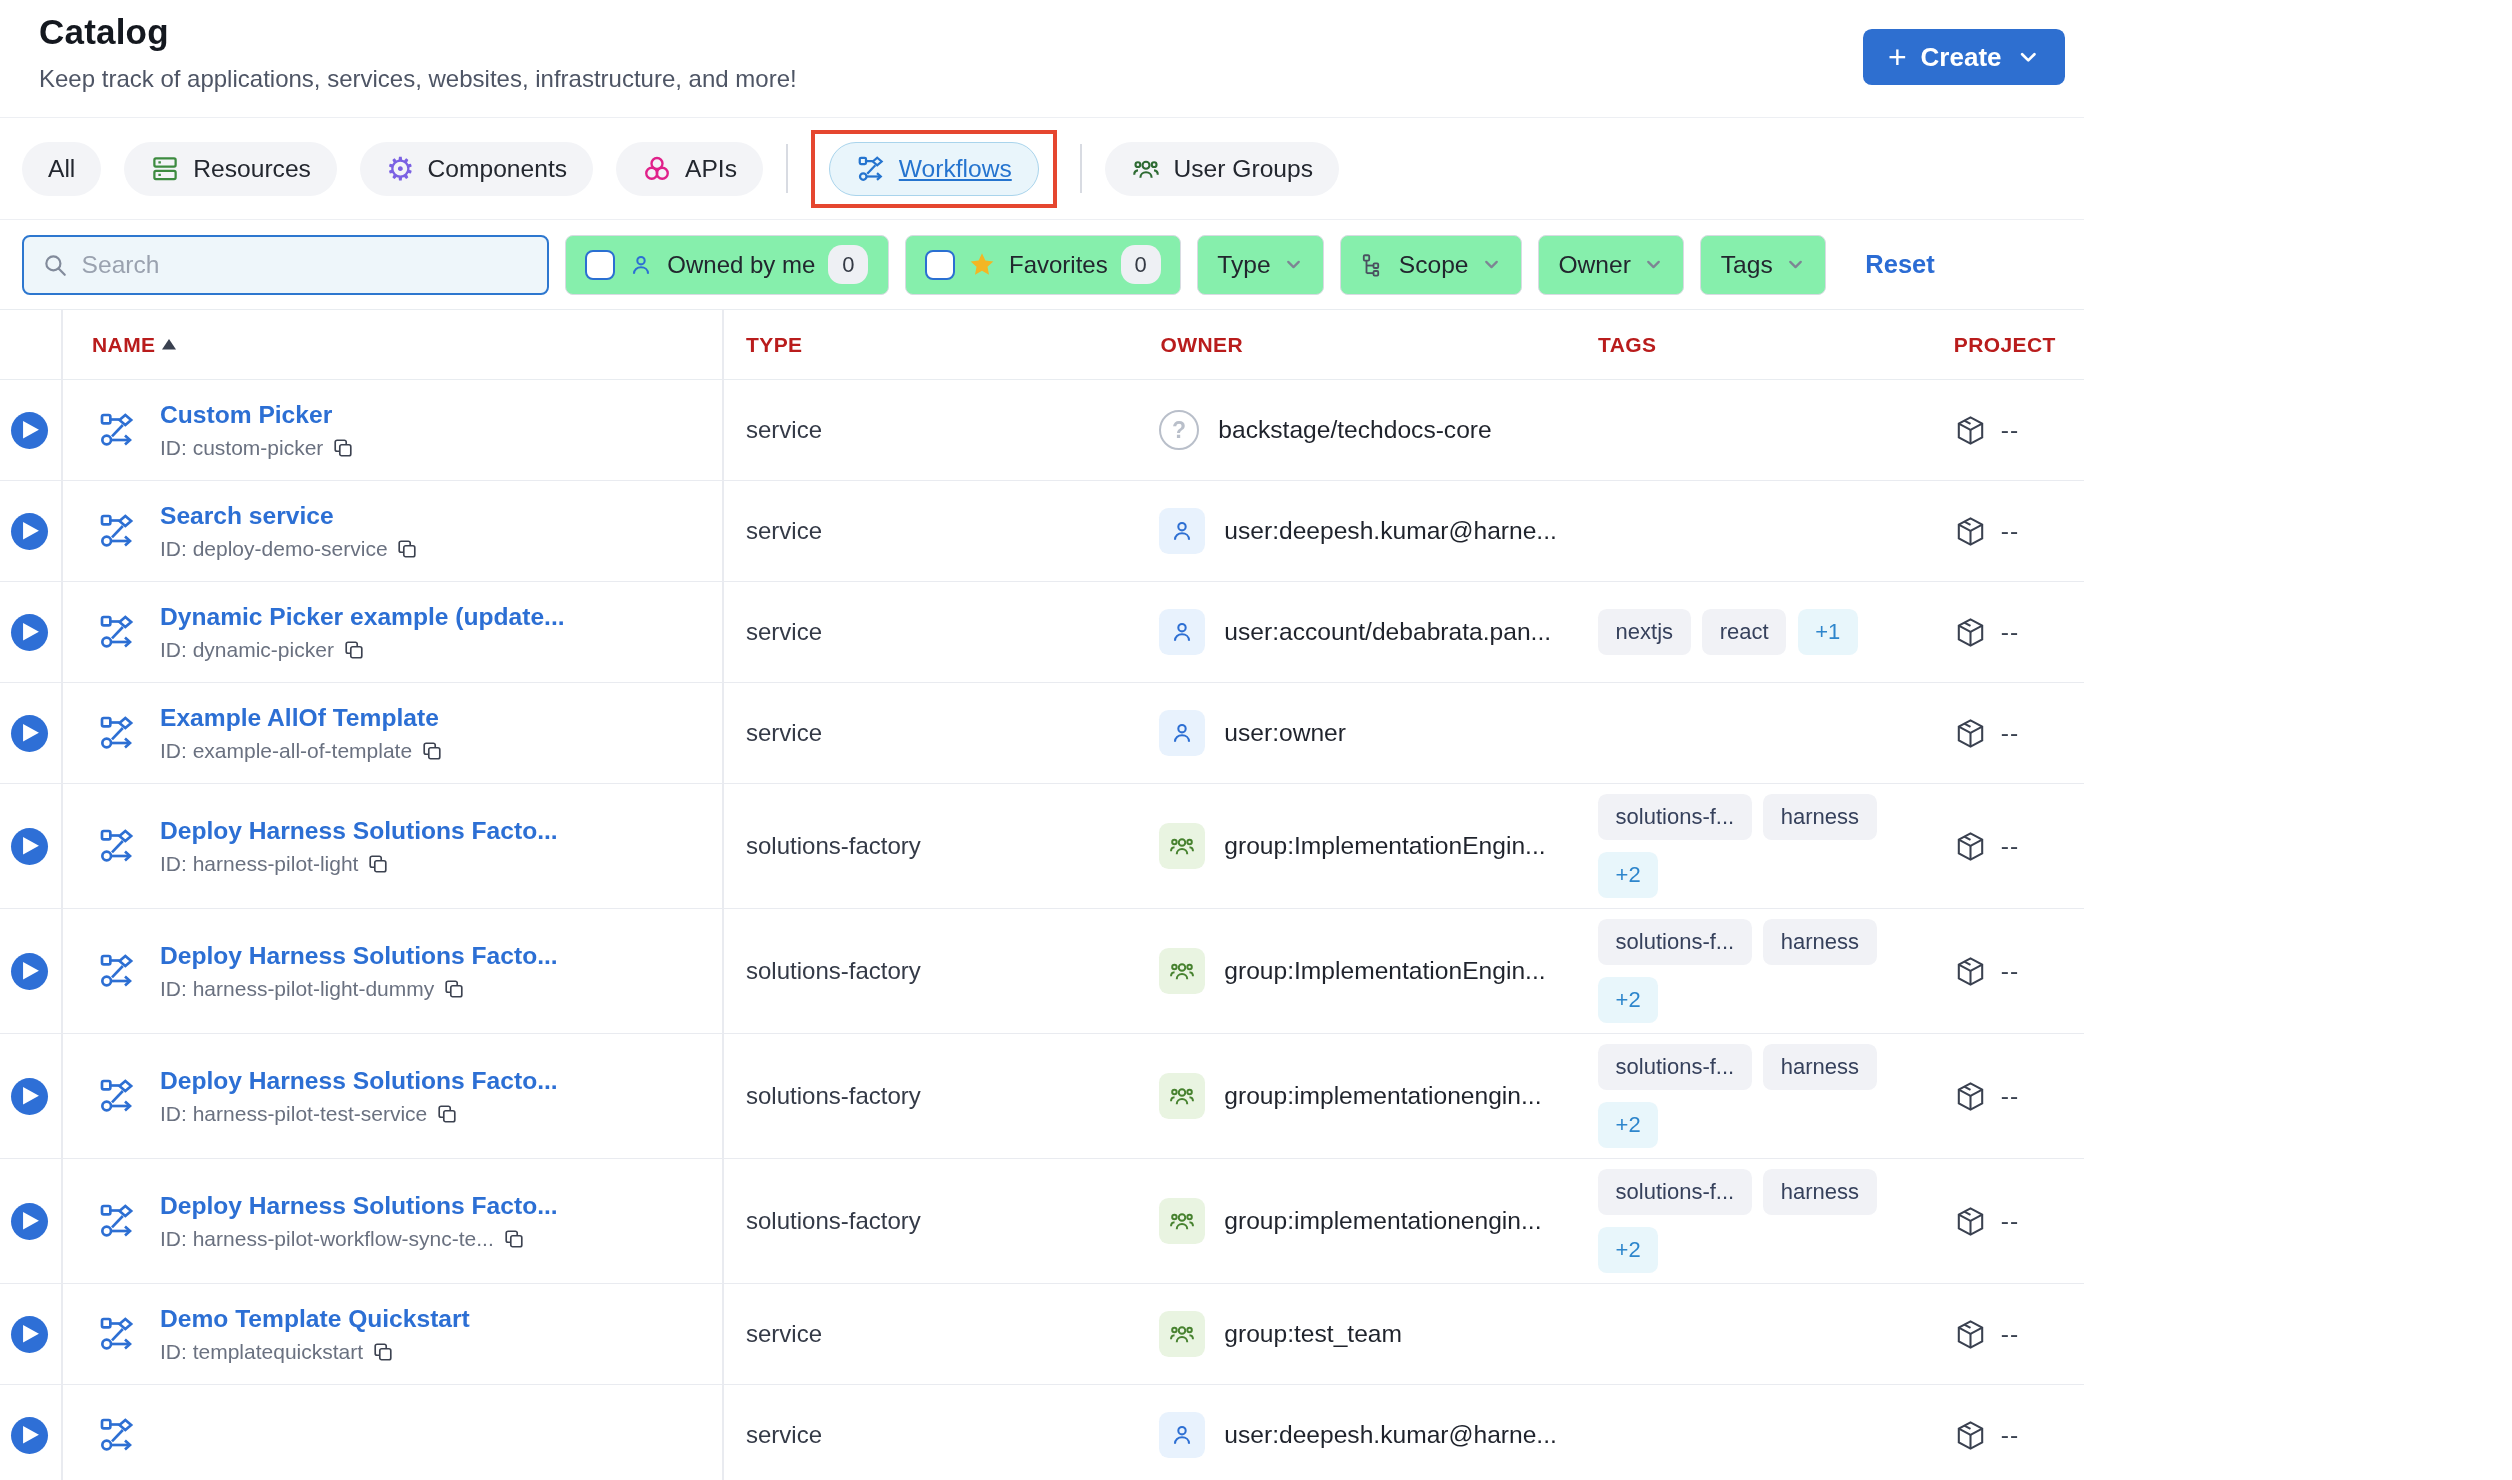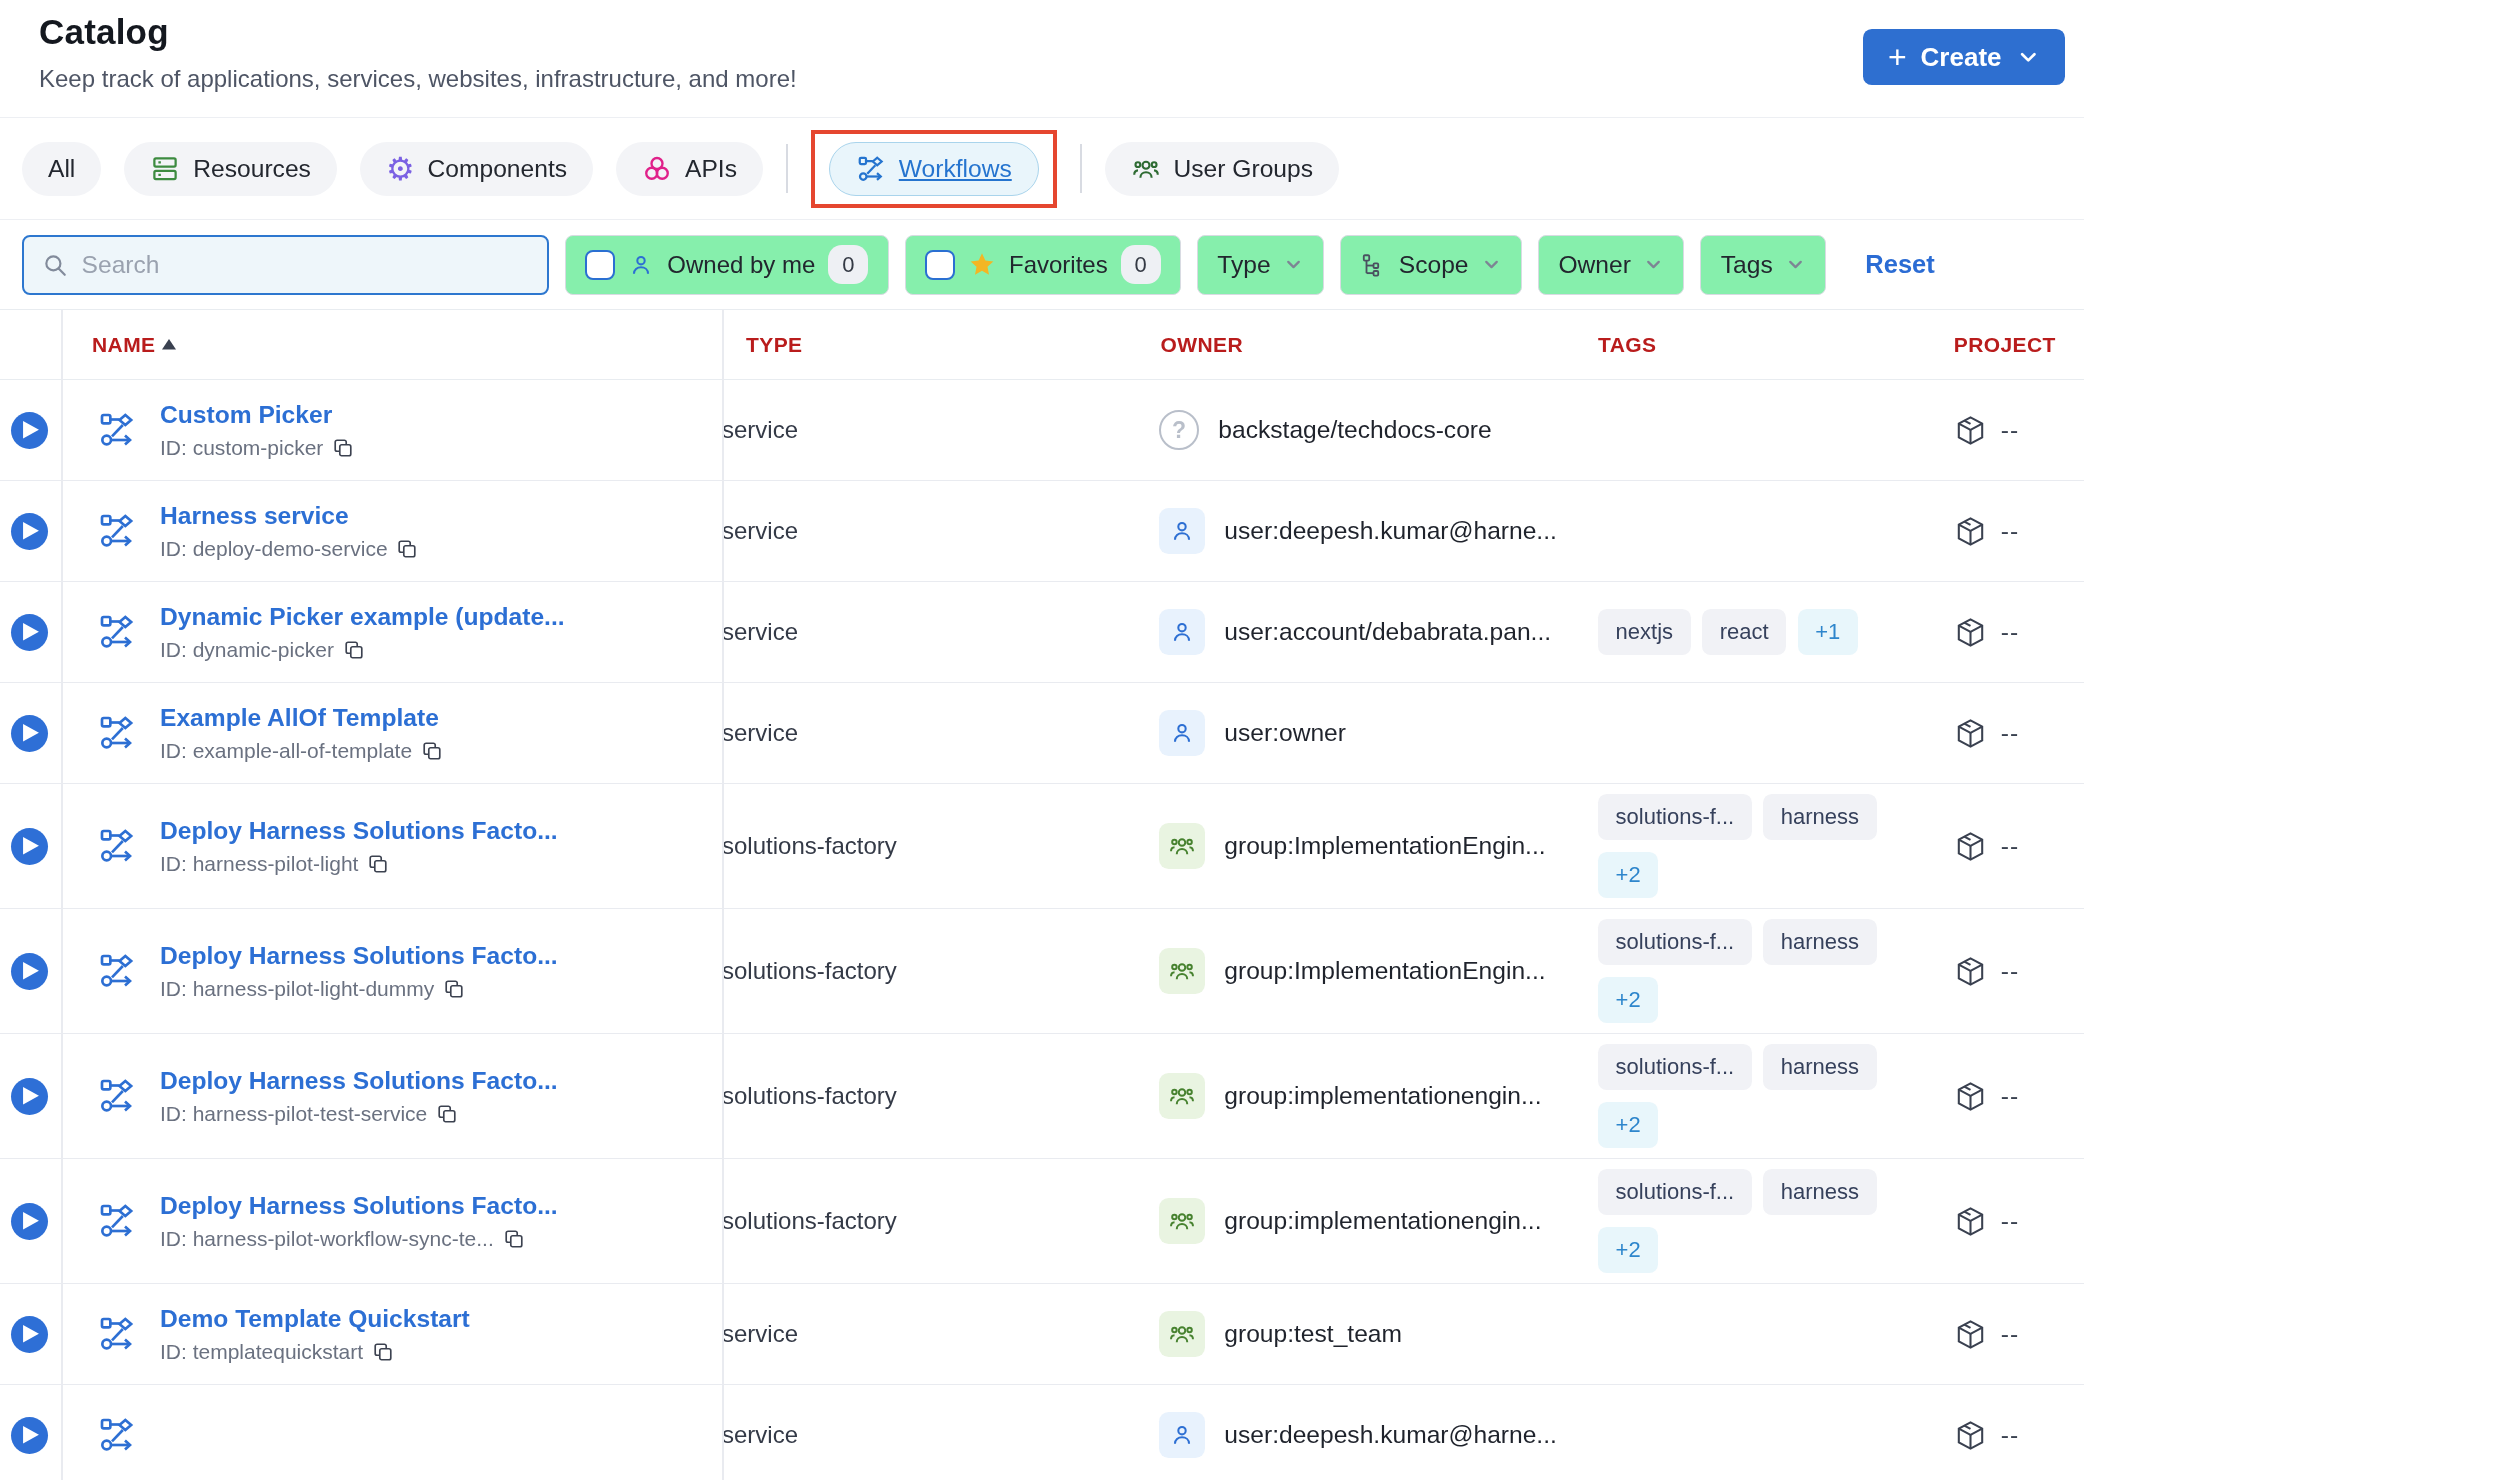--- a/index.html
+++ b/index.html
@@ -59,21 +59,21 @@
   .play-btn { width:37px; height:37px; border-radius:50%; background:#2e6fd6; display:flex; align-items:center;
     justify-content:center; cursor:pointer; border:none; }
   .play-btn svg { margin-left:2.6px; }
 
   .name-cell { display:flex; align-items:center; gap:23px; padding-left:36px; overflow:hidden; }
   .wf-icon { color:#2d6fd3; flex:0 0 auto; }
   .name-link { font-size:24.6px; font-weight:700; color:#2c6fd4; text-decoration:none; white-space:nowrap; }
   .id-line { margin-top:7px; display:flex; align-items:center; gap:8.8px; font-size:21px; color:#6a7180; white-space:nowrap; }
   .copy-icon { color:#3c4250; cursor:pointer; flex:0 0 auto; }
 
-  .type-cell { font-size:24px; color:#343a47; white-space:nowrap; }
+  .type-cell { padding-left:24px; font-size:24px; color:#343a47; white-space:nowrap; }
 
   .owner-cell { padding-left:31px; display:flex; align-items:center; gap:19.3px; overflow:hidden; }
   .owner-txt { font-size:24.6px; color:#1f232c; white-space:nowrap; }
   .oic { flex:0 0 auto; display:flex; align-items:center; justify-content:center; }
   .oic-user { width:46px; height:46px; border-radius:9.7px; background:#e8f2fd; color:#2d6fd3; }
   .oic-group { width:46px; height:46px; border-radius:9.7px; background:#e9f4e1; color:#47822f; }
   .oic-question { width:40px; height:40px; border-radius:50%; border:2.6px solid #b9bfca; color:#b9bfca;
     font-size:23px; font-weight:700; background:#fff; }
 
   .tags-cell { padding-left:26px; display:flex; flex-wrap:wrap; gap:12.3px 11.4px; width:321px; align-content:center; }
@@ -343,21 +343,21 @@
       <svg class="wf-icon" width="40" height="40" viewBox="0 0 24 24" fill="none" stroke="currentColor" stroke-width="1.6">
         <rect x="3" y="3" width="5" height="5" rx="1"></rect>
         <polygon points="17,3 20.5,6 17,9 13.5,6"></polygon>
         <line x1="8" y1="5.7" x2="13.5" y2="5.7"></line>
         <line x1="15.5" y1="9" x2="9" y2="15.8"></line>
         <circle cx="5.8" cy="18" r="2.6"></circle>
         <line x1="8.6" y1="18" x2="19.5" y2="18"></line>
         <polyline points="16.8 15.3 19.8 18 16.8 20.7"></polyline>
       </svg>
       <div>
-        <a class="name-link" href="#">Harness service</a>
+        <a class="name-link" href="#">Search service</a>
         <div class="id-line">
           <span>ID: deploy-demo-service</span>
           <svg class="copy-icon" width="22" height="22" viewBox="0 0 24 24" fill="none" stroke="currentColor" stroke-width="1.8">
             <rect x="8.5" y="8.5" width="12" height="12" rx="2"></rect>
             <path d="M15.5 8.5V5.5a2 2 0 0 0-2-2h-8a2 2 0 0 0-2 2v8a2 2 0 0 0 2 2h3"></path>
           </svg>
         </div>
       </div>
     </div>
     <div class="type-cell">service</div>

